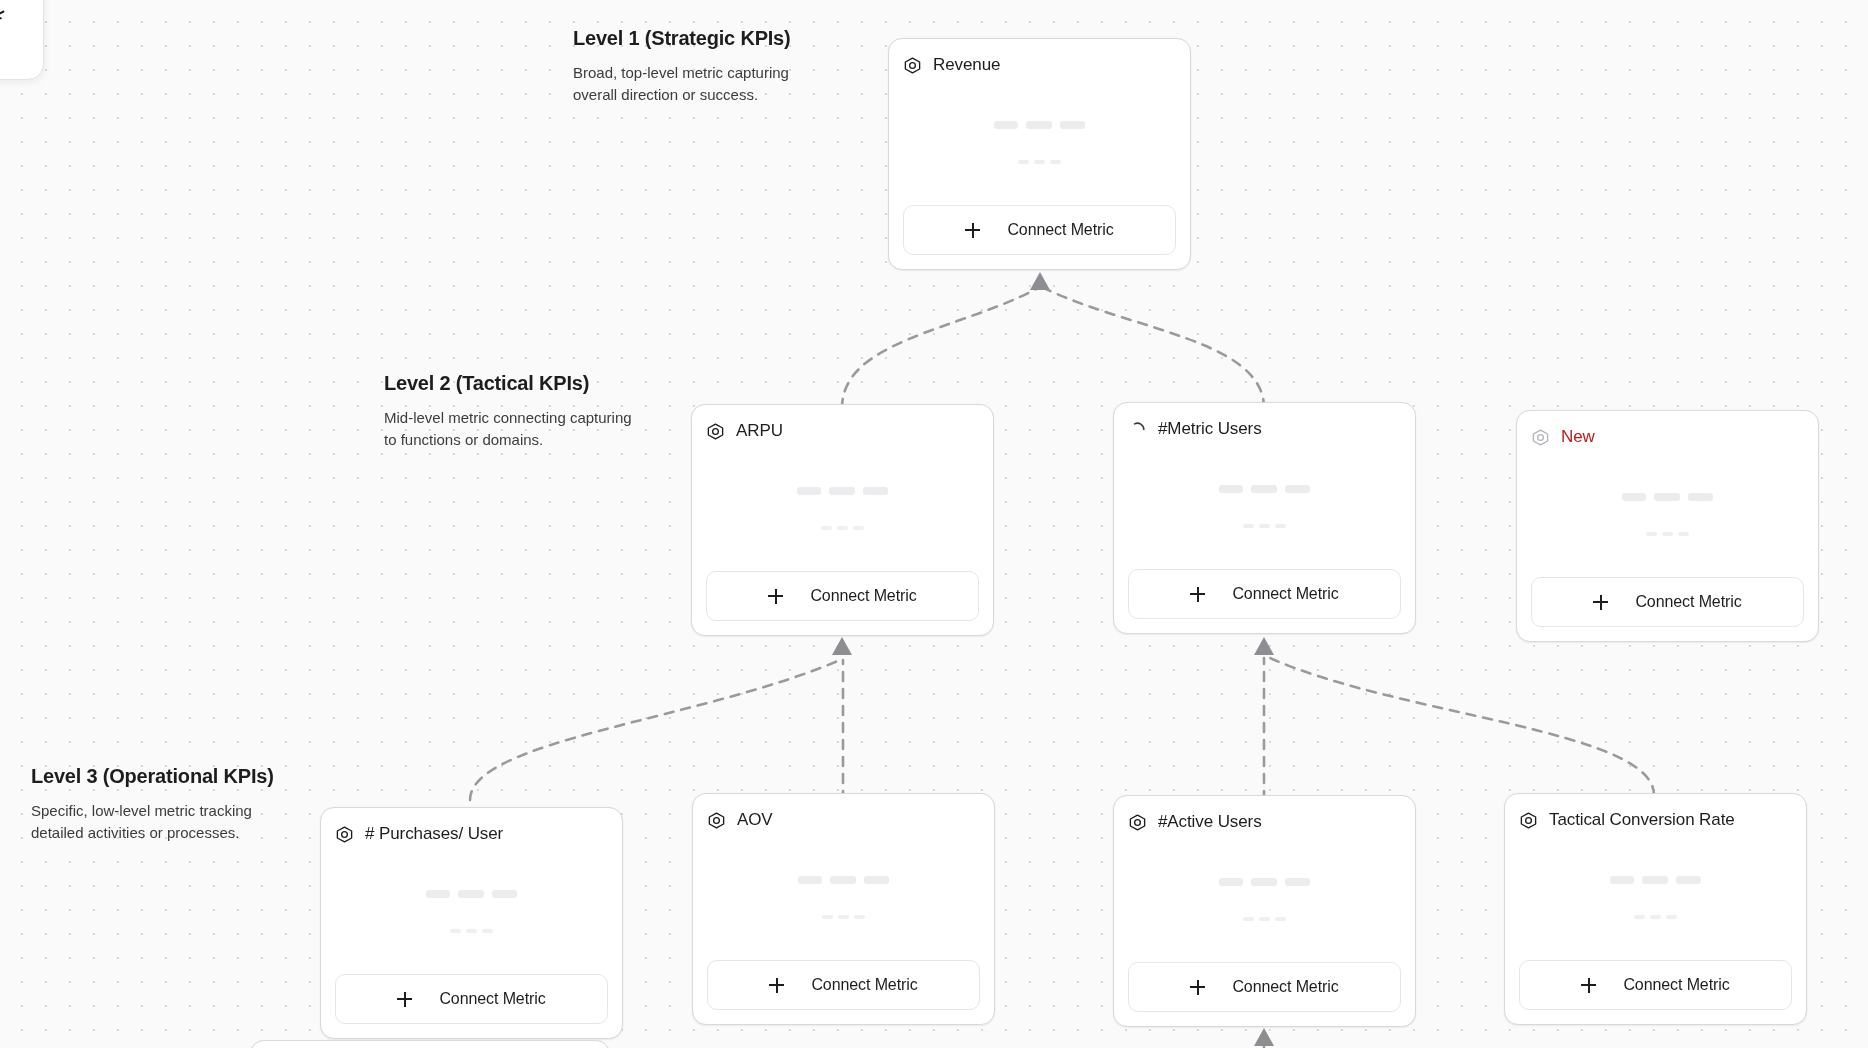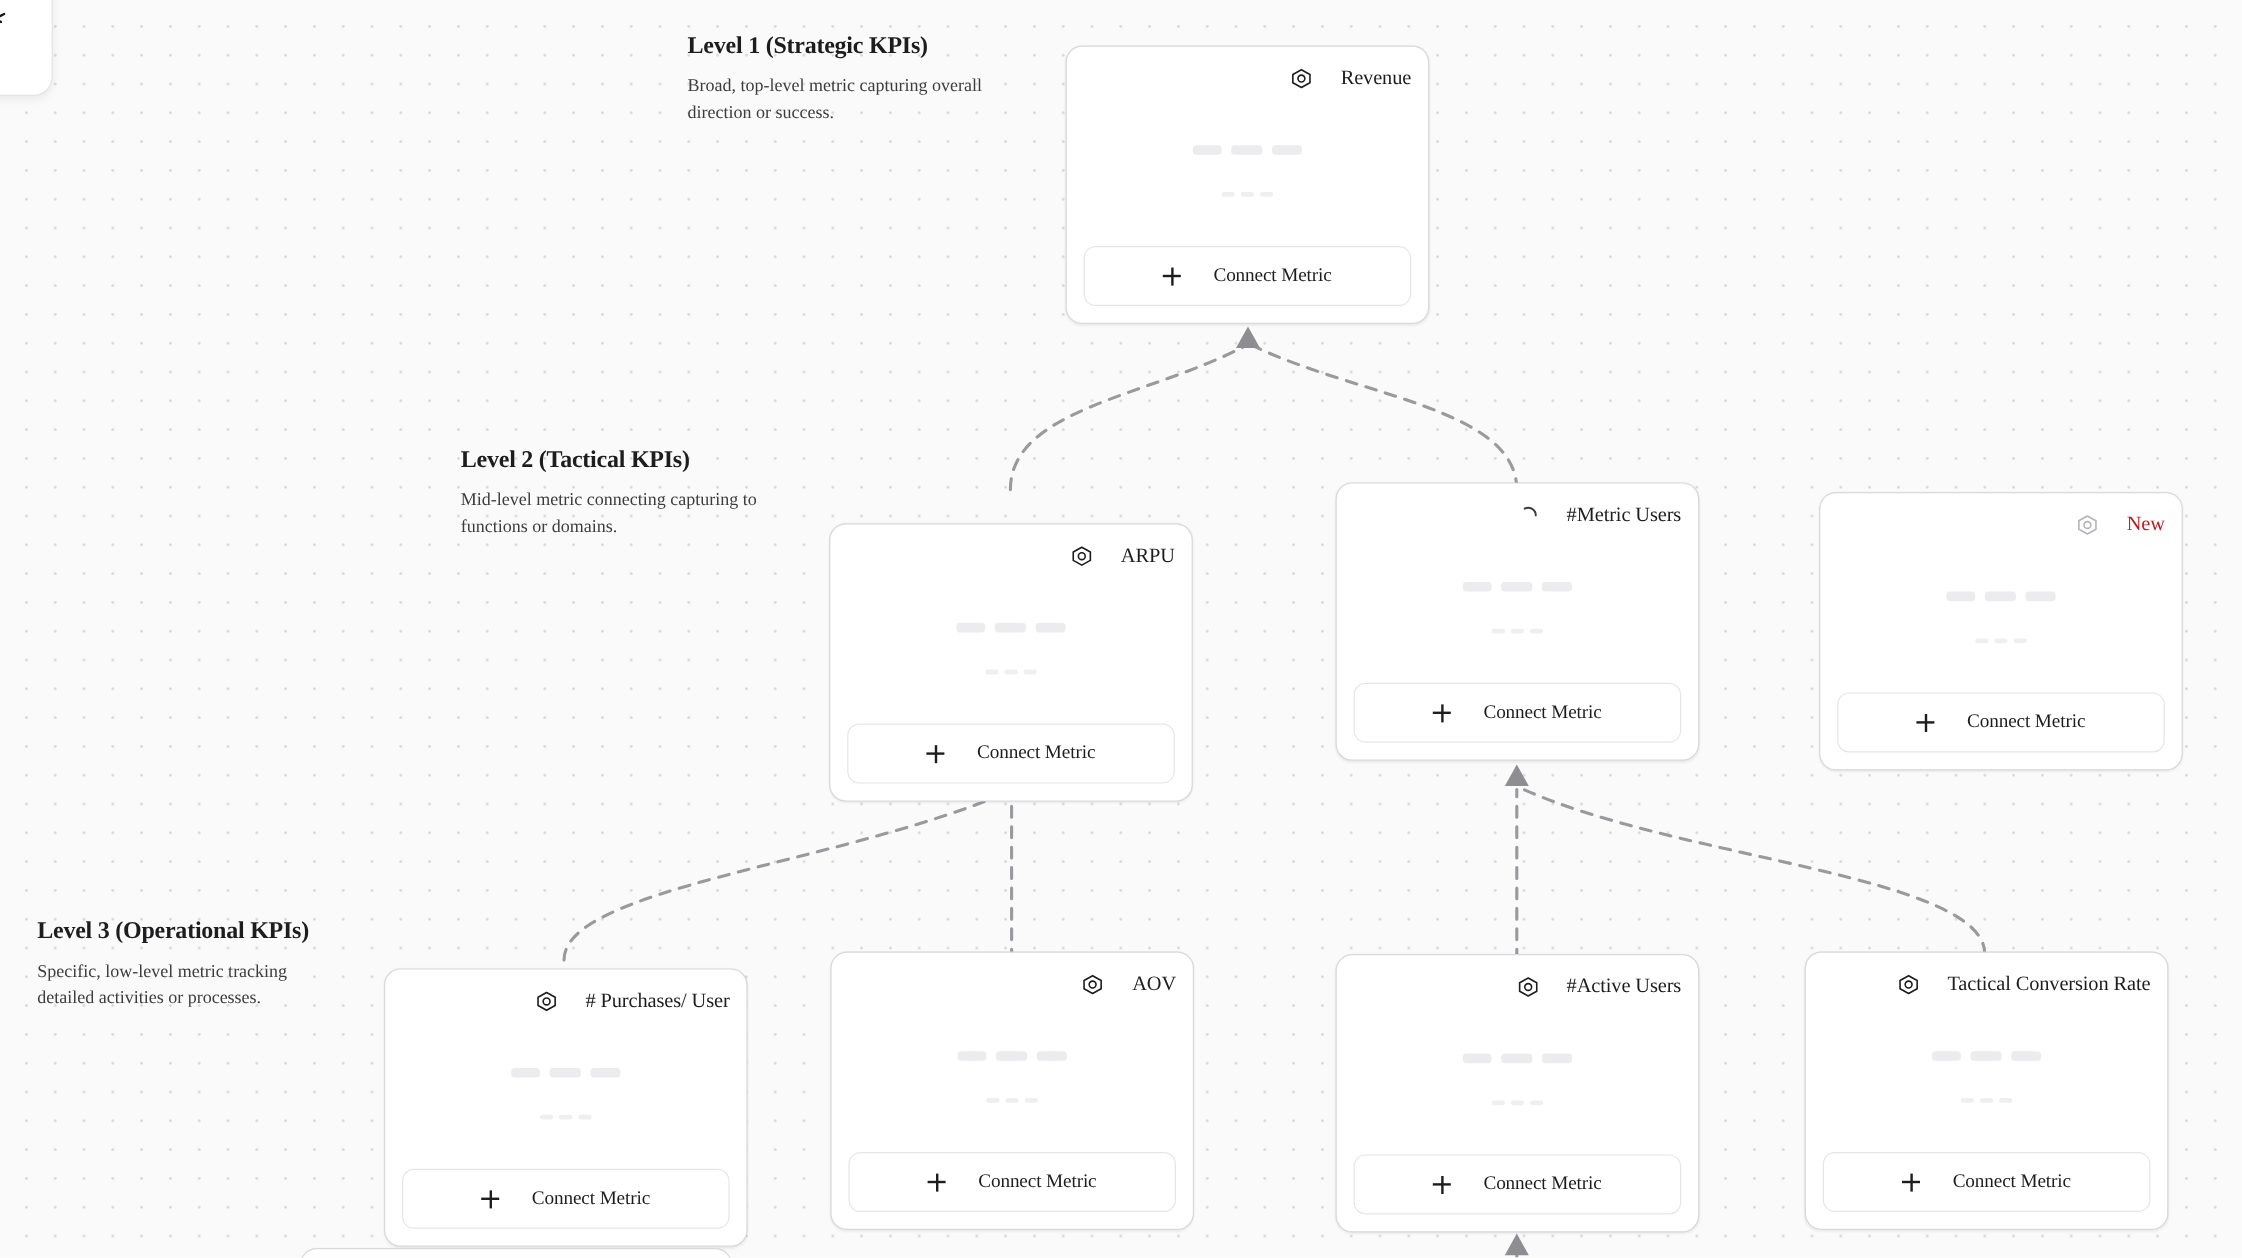--- a/index.html
+++ b/index.html
@@ -8,21 +8,20 @@
     overflow: hidden;
     font-family: "Liberation Sans", sans-serif;
   }
   #canvas {
     position: relative;
     width: 1868px; height: 1048px;
     background-color: #fafafa;
     background-image: radial-gradient(circle, #d8d8d8 1.1px, transparent 1.2px);
     background-size: 24px 24px;
     background-position: 10px 10px;
-    font-family: Liberation Serif, serif;
   }
 
   
   #edges { position: absolute; inset: 0; width: 1868px; height: 1048px; pointer-events: none; }
 
   
   .level-label { position: absolute; }
   .level-title {
     font-size: 20px; font-weight: 700; color: #1d1d1f;
     letter-spacing: -0.2px; white-space: nowrap;
@@ -36,21 +35,21 @@
   
   .card {
     position: absolute;
     background: #ffffff;
     border: 1px solid #d9d9dd;
     border-radius: 14px;
     box-shadow: 0 1px 2px rgba(16,17,26,.06), 0 0 0 0.5px rgba(16,17,26,.02);
     display: flex; flex-direction: column;
     padding: 16px 14px 14px 14px;
   }
-  .card-head { display: flex; align-items: center; gap: 23px; justify-content: flex-end; }
+  .card-head { display: flex; align-items: center; gap: 11px; }
   .card-icon { width: 19px; height: 19px; flex: 0 0 19px; display: block; }
   .card-title {
     font-size: 17px; font-weight: 500; color: #1d1d1f;
     letter-spacing: -0.1px; white-space: nowrap;
   }
   .card.muted .card-title { color: #b91c1c; }
   .card.muted .card-icon path,
   .card.muted .card-icon polygon { stroke: #b4b4ba; }
 
   .card-body { flex: 1 1 auto; position: relative; }
@@ -186,21 +185,21 @@
         <span class="skel b"></span>
         <span class="skel c"></span>
       </div>
     </div>
     <div class="connect-btn">
       <span class="plus"></span>
       <span class="connect-label">Connect Metric</span>
     </div>
   </div>
 
-  <div class="card" style="left:691px; top:404px; width:303px; height:232px;margin-top:32px;">
+  <div class="card" style="left:691px; top:404px; width:303px; height:232px;">
     <div class="card-head">
       <svg class="card-icon" viewBox="0 0 24 24">
         <path d="M12 2.6 21 7.6 21 16.4 12 21.4 3 16.4 3 7.6 Z" fill="none" stroke="#1d1d1f" stroke-width="1.7" stroke-linejoin="round"></path>
         <circle cx="12" cy="12" r="3.6" fill="none" stroke="#1d1d1f" stroke-width="1.7"></circle>
       </svg>
       <div class="card-title">ARPU</div>
     </div>
     <div class="card-body">
       <div class="skel-row primary">
         <span class="skel a"></span>

